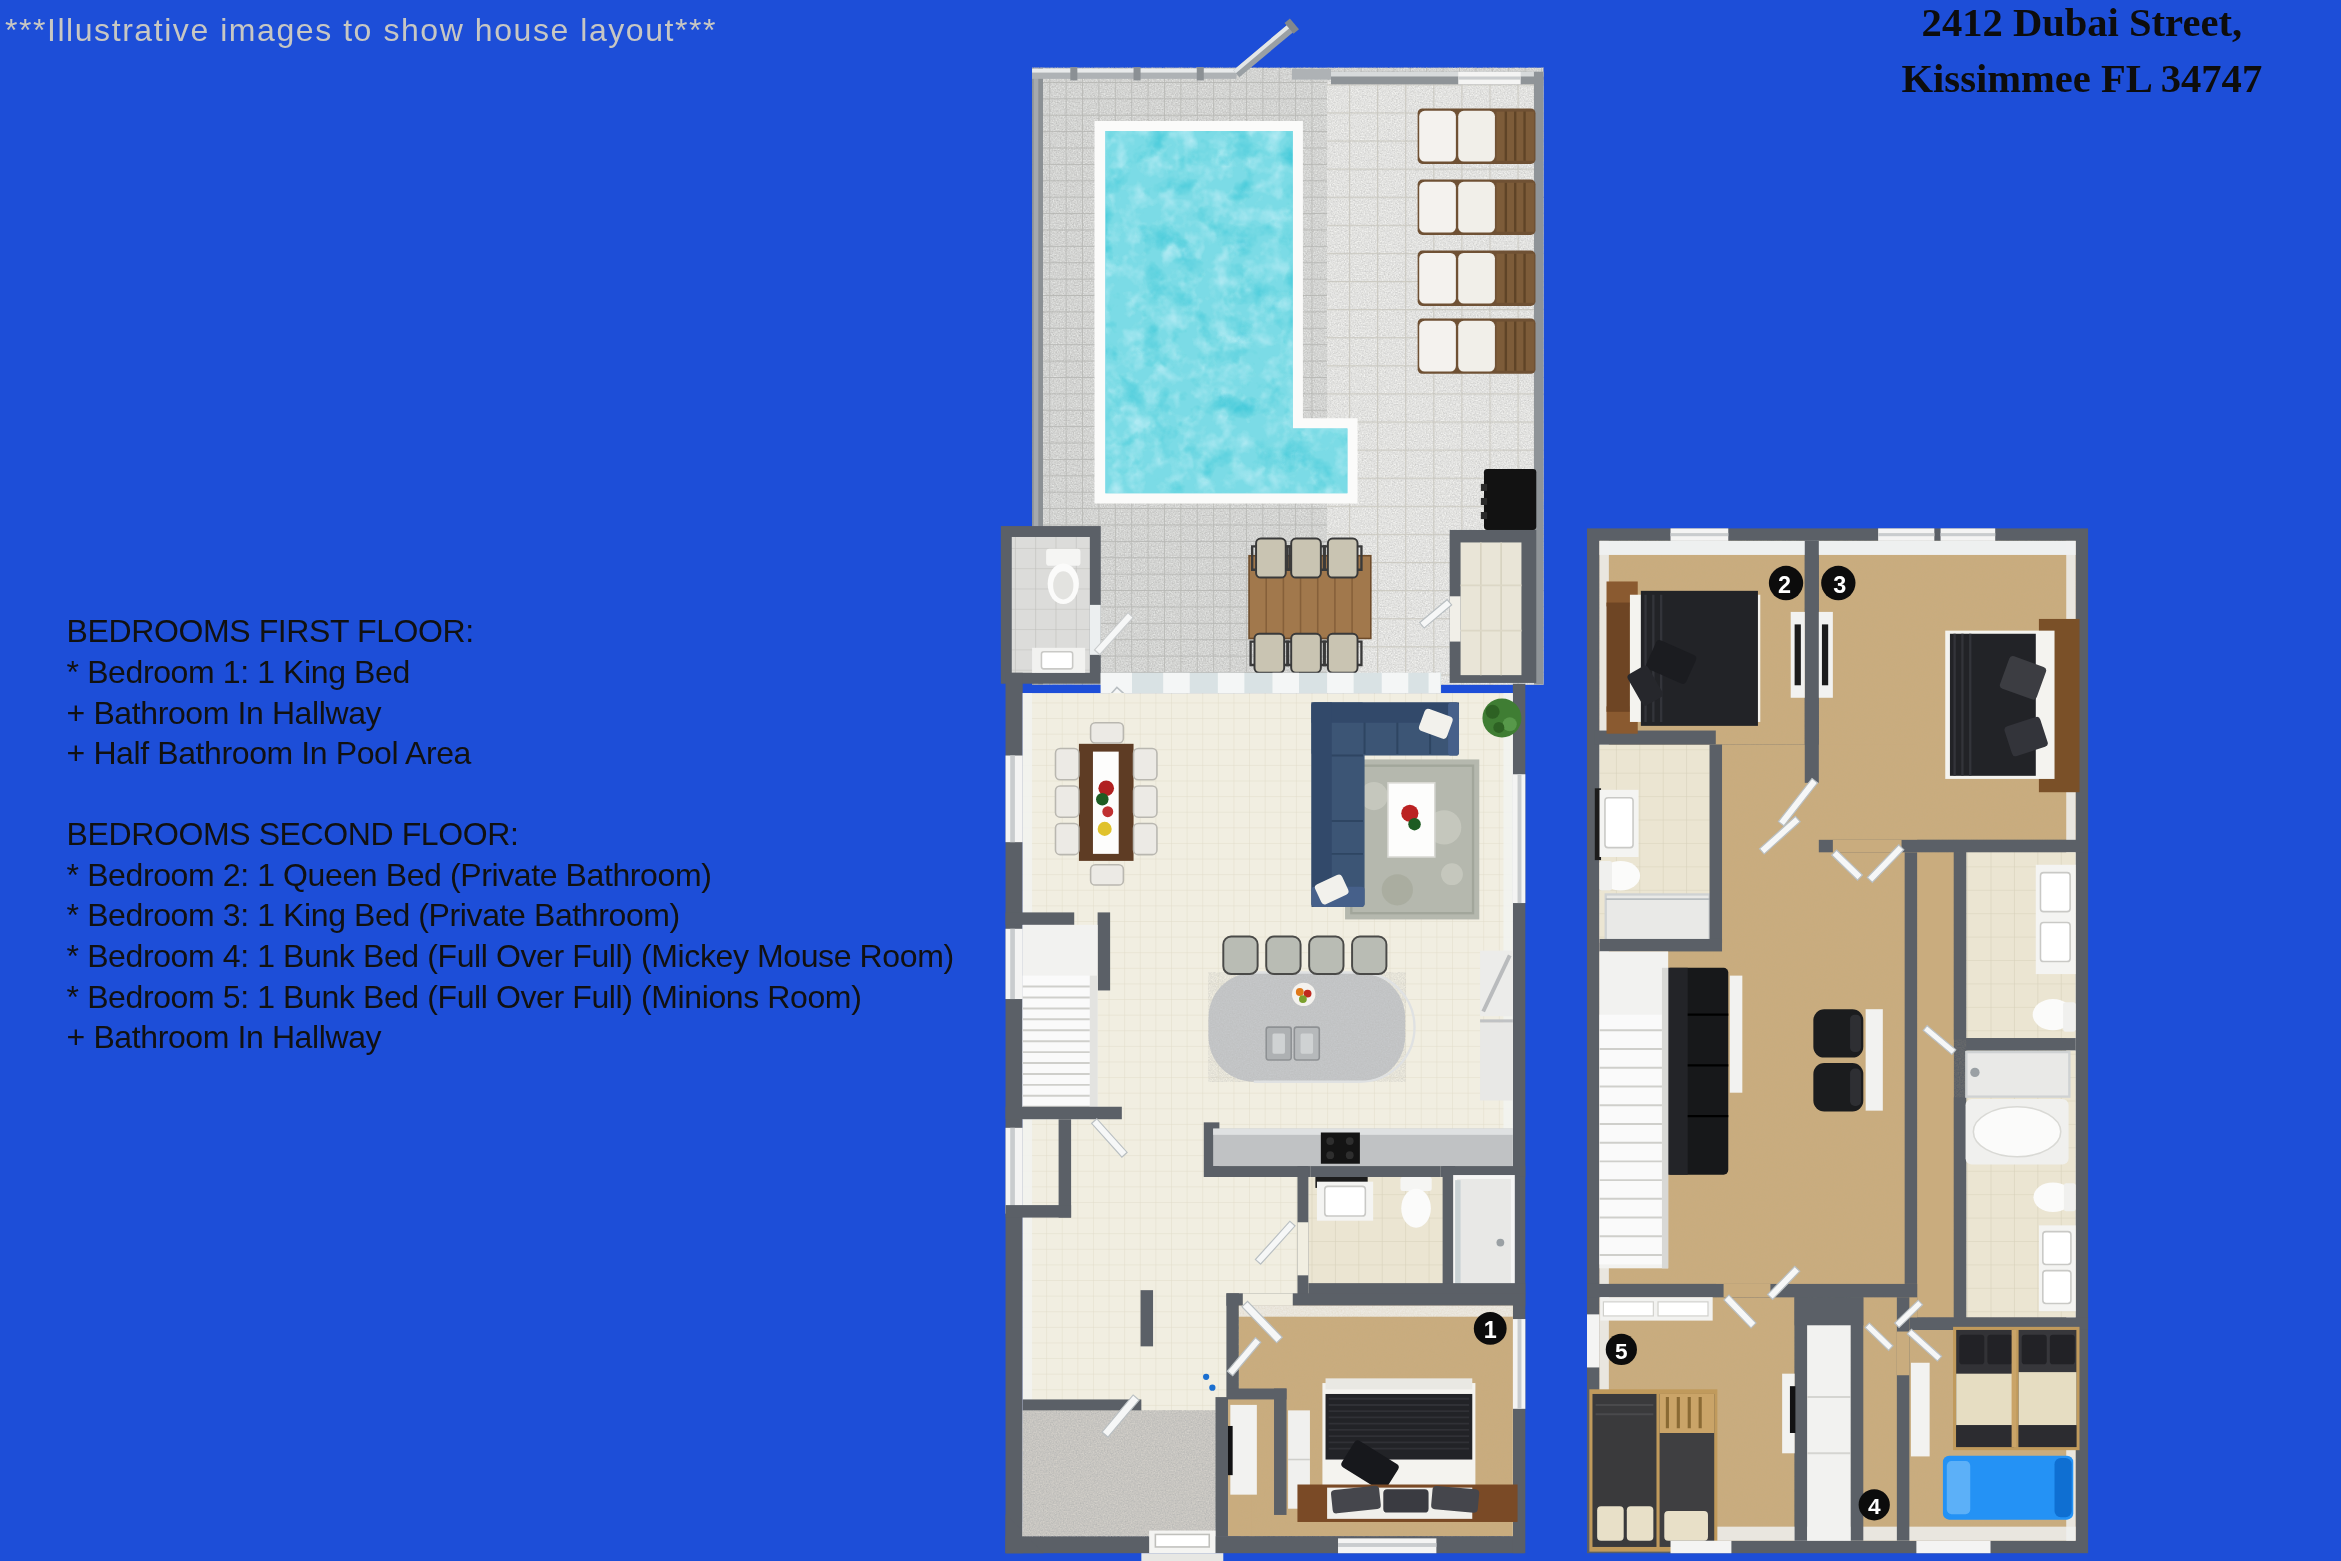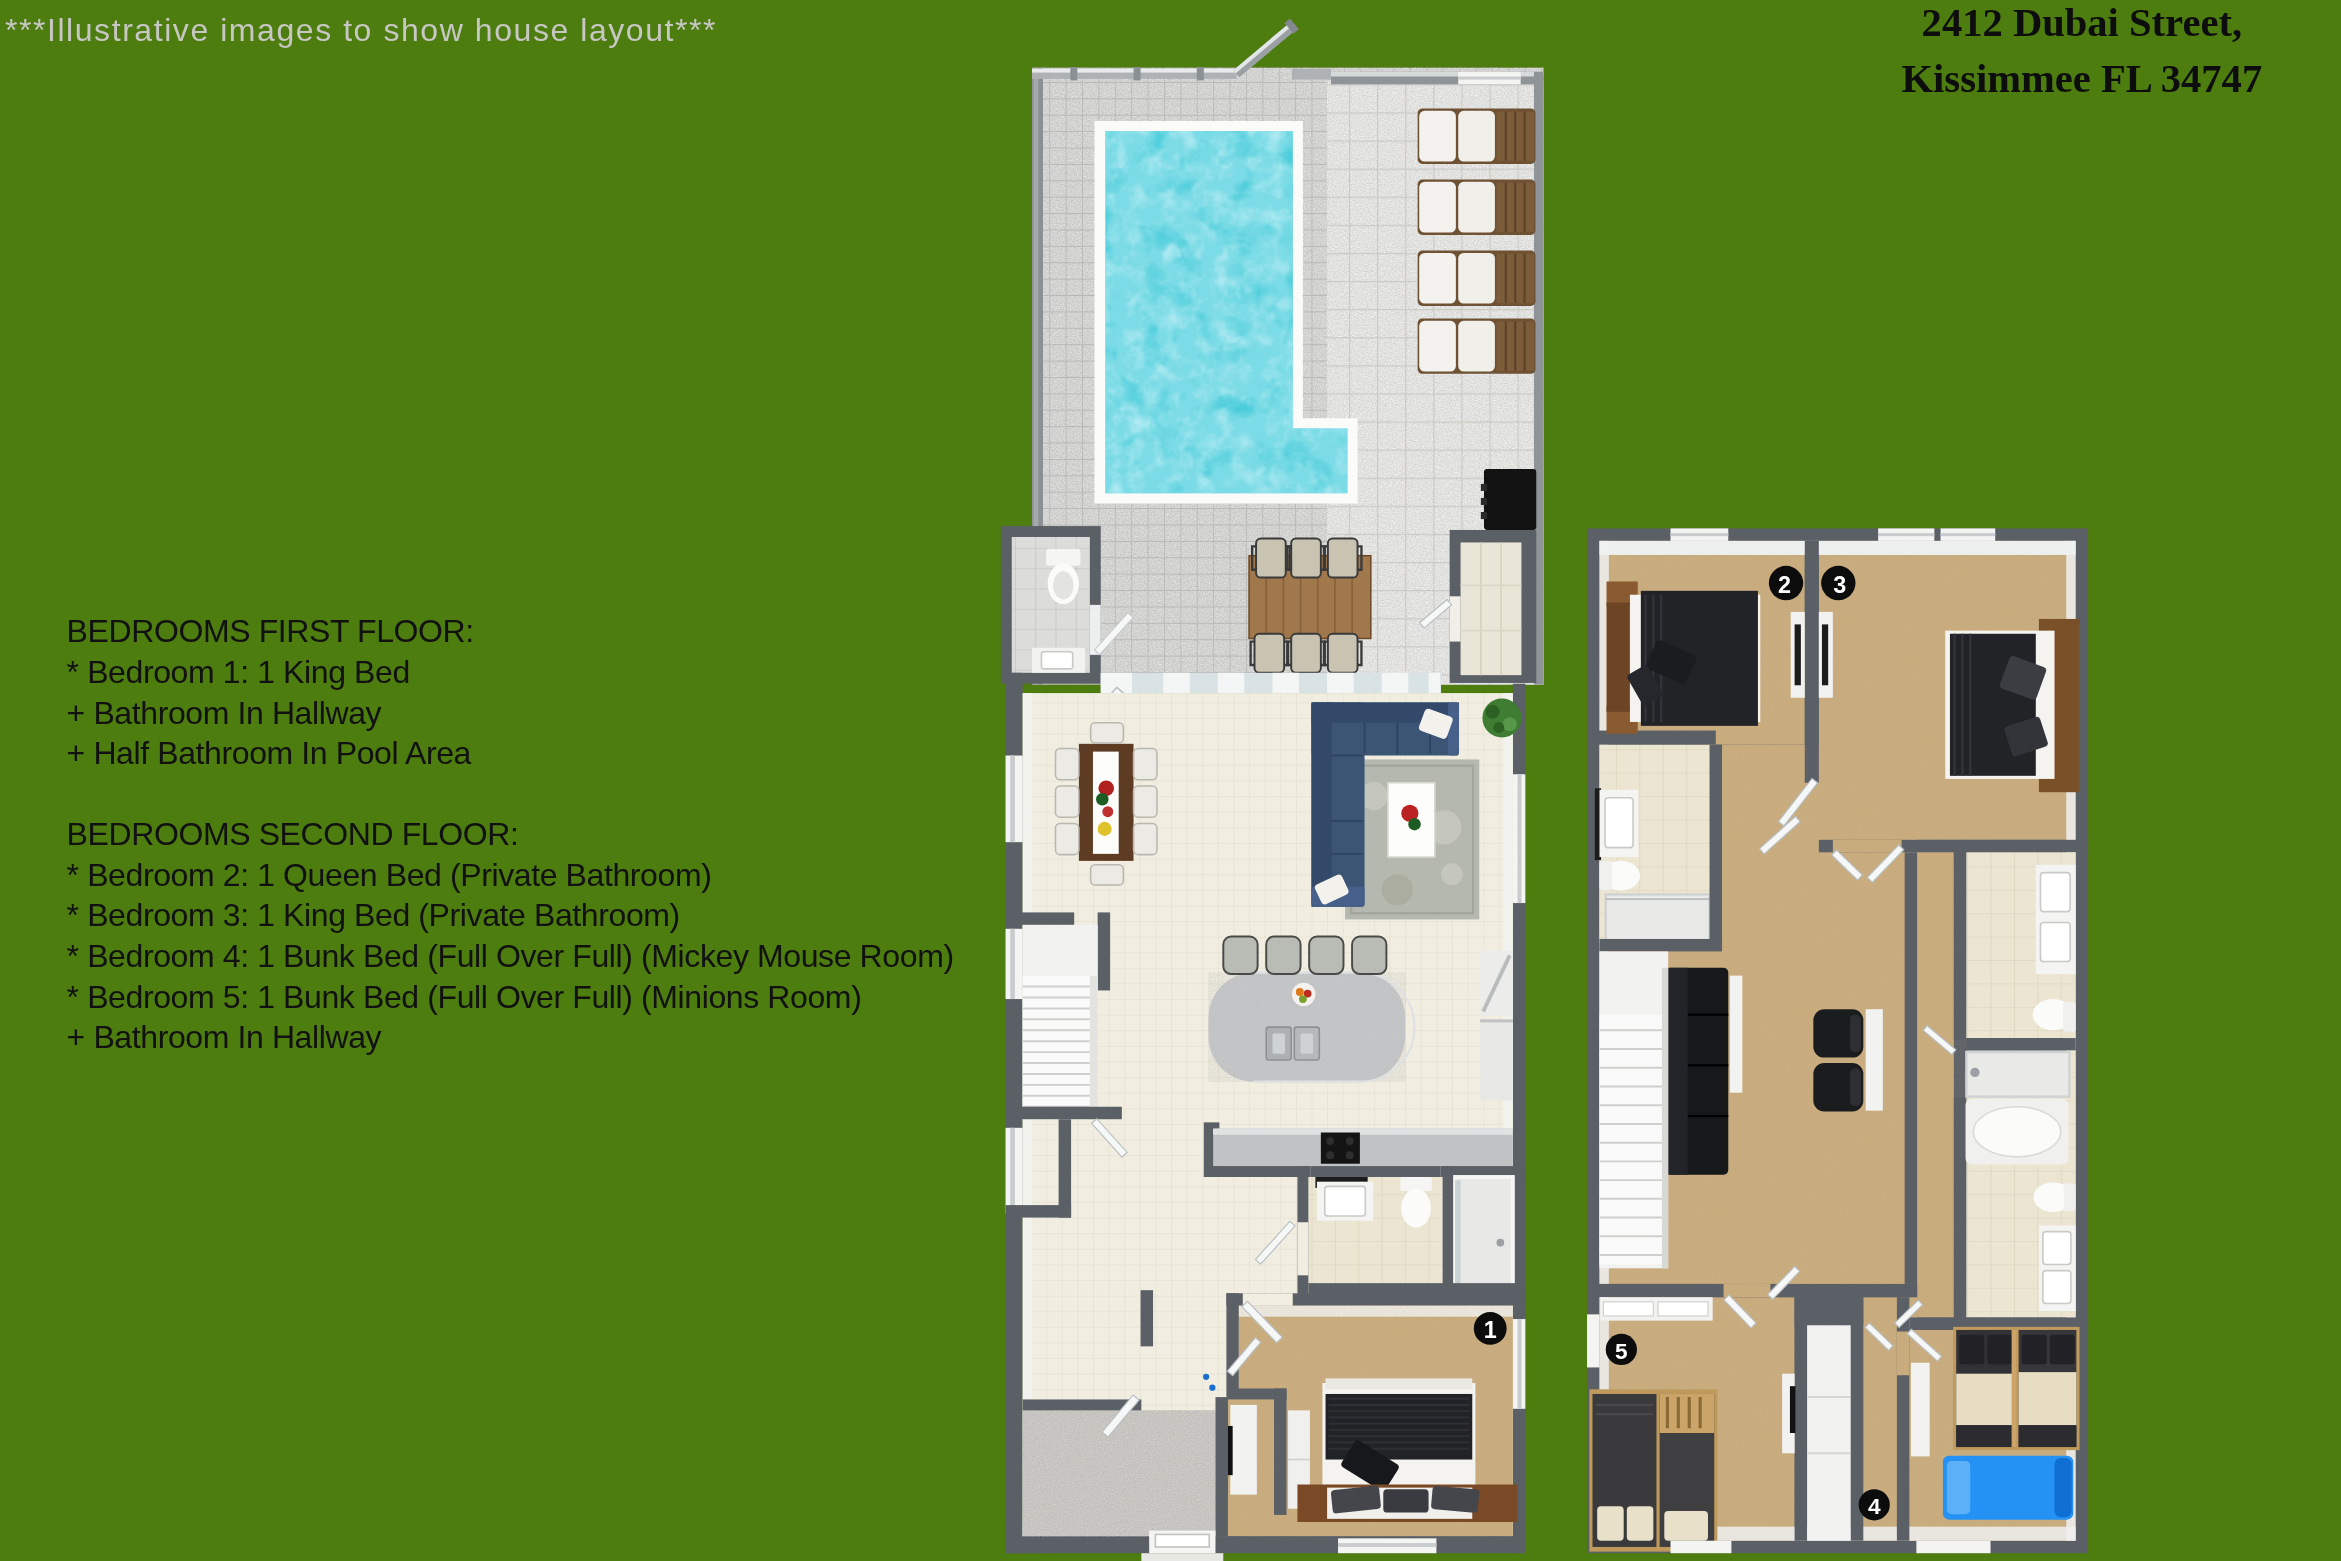--- a/index.html
+++ b/index.html
@@ -1,16 +1,16 @@
 <!DOCTYPE html>
 <html style="font-size:12.5px"><head>
 <meta charset="utf-8">
 <style>
   html,body{margin:0;padding:0;background:#ffffff;}
-  .page{position:relative;width:2342px;height:1561px;background:#4d7c0f;overflow:hidden;}
+  .page{position:relative;width:2342px;height:1561px;background:#1d4ed8;overflow:hidden;}
   svg{position:absolute;top:0;left:0;}
 </style>
 </head>
 <body>
 <div class="page">
 <svg width="2342" height="1561" viewBox="0 0 3000 2000">
 <defs>
 
   <pattern id="deckTile" width="21" height="21" patternUnits="userSpaceOnUse">
     <rect width="21" height="21" fill="#e3e4e2"></rect>

